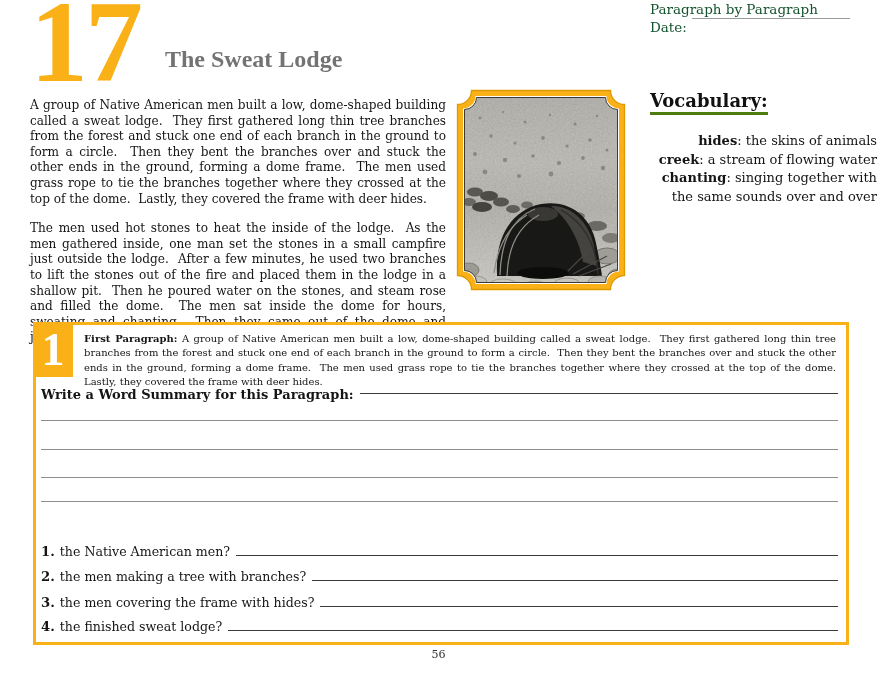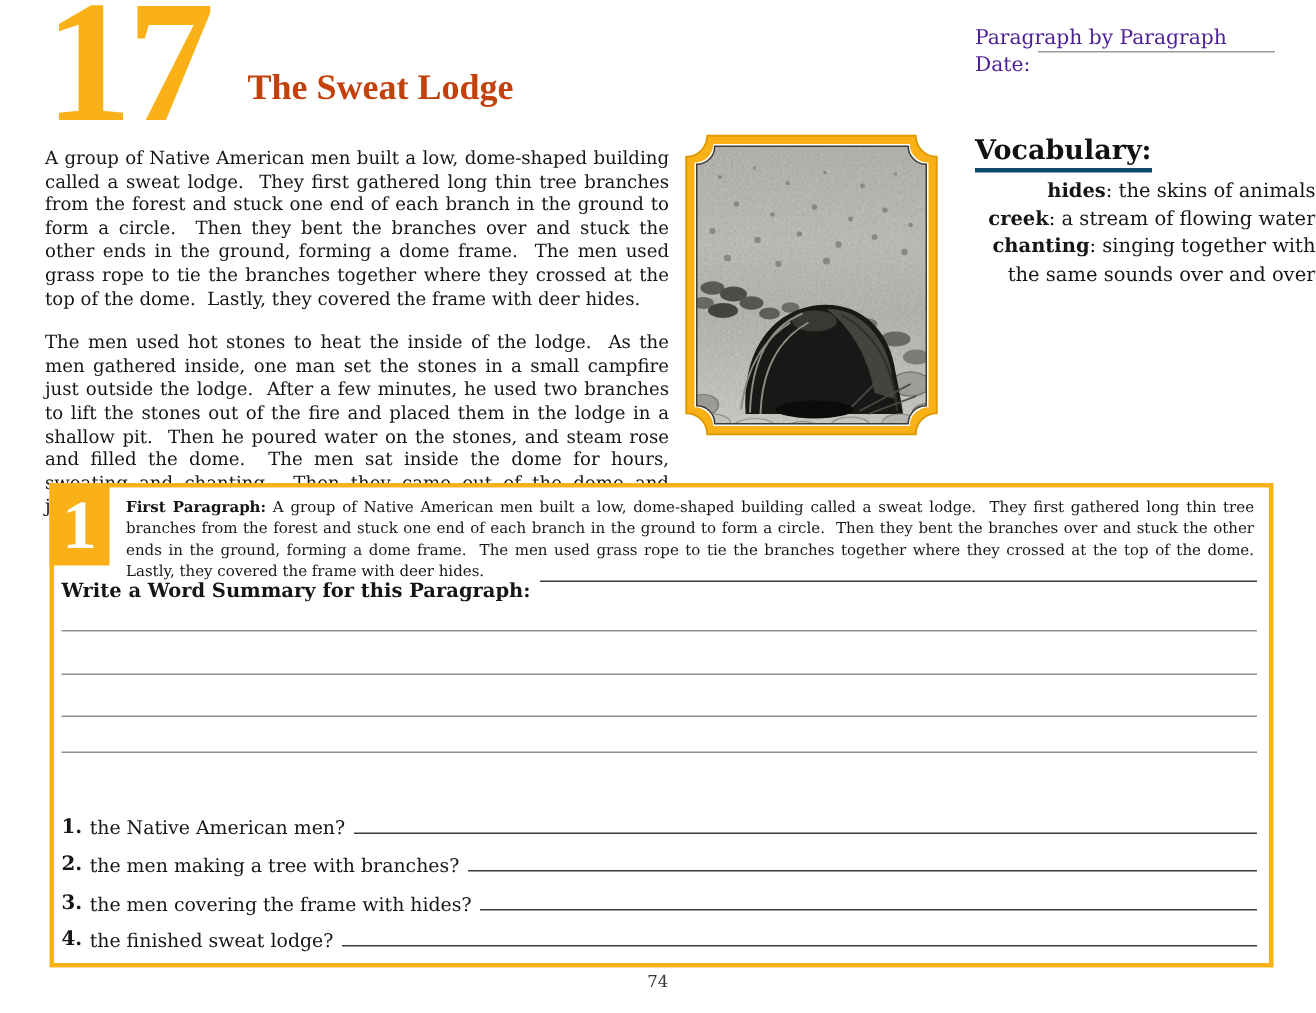--- a/index.html
+++ b/index.html
@@ -3,49 +3,49 @@
 <meta charset="utf-8">
 <style>
   html,body{margin:0;padding:0;background:#fff;}
   .page{position:relative;width:877px;height:675px;background:#fff;overflow:hidden;
         font-family:"DejaVu Serif",serif;color:#151515;}
 
   
   .lesson-number{position:absolute;left:30px;top:-16px;font-family:"Liberation Serif",serif;
                  font-weight:bold;font-size:116px;line-height:1;color:#F9B117;letter-spacing:-3px;}
   .page-title{position:absolute;left:165px;top:46px;margin:0;font-family:"Liberation Serif",serif;
-              font-weight:bold;font-size:24px;color:#c2410c;}
-  .header-meta{position:absolute;right:27px;top:16px;width:200px;color:#4c1d95;font-size:13.5px;line-height:18px;}
+              font-weight:bold;font-size:24px;color:#737373;}
+  .header-meta{position:absolute;right:27px;top:0;width:200px;color:#14532d;font-size:13.5px;line-height:18px;}
   .date-row{display:flex;align-items:flex-start;}
   .date-line{flex:1;border-bottom:1.5px solid #9b9b9b;margin-left:5px;margin-bottom:2px;}
 
   
   .passage{position:absolute;left:30px;top:98px;width:416px;}
   .passage p{margin:0 0 14px 0;font-size:12.1px;line-height:15.6px;text-align:justify;white-space:pre-wrap;}
 
   
   .photo-frame{position:absolute;left:455px;top:88px;width:172px;height:204px;}
 
   
   .vocab{position:absolute;left:650px;top:90px;width:227px;}
   .vocab-heading{display:inline-block;font-weight:bold;font-size:18px;
-                 border-bottom:3px solid #0c4a6e;padding-bottom:1px;margin-bottom:4px;color:#111;}
+                 border-bottom:3px solid #4d7c0f;padding-bottom:1px;margin-bottom:17px;color:#111;}
   .vocab-entries p{margin:0;font-size:13px;line-height:18.5px;text-align:right;}
   .vocab-entries b{font-weight:bold;}
 
   
   .exercise-box{position:absolute;left:33px;top:322px;width:816px;height:323px;
                 border:3px solid #F9B117;box-sizing:border-box;background:#fff;}
   .section-tab{position:absolute;left:-3px;top:-3px;width:40px;height:55px;background:#F9B117;
                display:flex;align-items:center;justify-content:center;}
   .section-tab span{font-family:"Liberation Serif",serif;font-weight:bold;font-size:46px;color:#fff;line-height:1;}
   .prompt{position:absolute;left:48px;top:7px;right:10px;margin:0;font-size:10px;
           line-height:14.4px;text-align:justify;white-space:pre-wrap;}
   .prompt b{font-weight:bold;}
-  .summary-row{position:absolute;left:5px;right:8px;top:62px;display:flex;align-items:flex-start;
+  .summary-row{position:absolute;left:5px;right:8px;top:62px;display:flex;align-items:center;
                font-size:13px;font-weight:bold;}
   .fill-line{flex:1;border-bottom:1.3px solid #3a3a3a;margin-left:6px;margin-bottom:3px;}
   .writing-line{position:absolute;left:5px;right:8px;border-bottom:1px solid #8e8e8e;}
   .picturing-label{position:absolute;left:5px;top:196px;font-size:13px;font-weight:bold;}
   .question-row{position:absolute;left:5px;right:8px;display:flex;align-items:flex-end;font-size:12.6px;}
   .qnum{font-weight:bold;font-size:13.2px;margin-right:5px;}
 
   .page-number{position:absolute;left:0;right:0;top:648px;text-align:center;font-size:11px;color:#333;}
 </style>
 </head>
@@ -209,15 +209,15 @@
       <span class="qtext">the men covering the frame with hides?</span>
       <span class="fill-line"></span>
     </div>
     <div class="question-row" style="top:294px">
       <span class="qnum">4.</span>
       <span class="qtext">the finished sweat lodge?</span>
       <span class="fill-line"></span>
     </div>
   </div>
 
-  <div class="page-number">74</div>
+  <div class="page-number">56</div>
 
 </div>
 
 </body></html>

